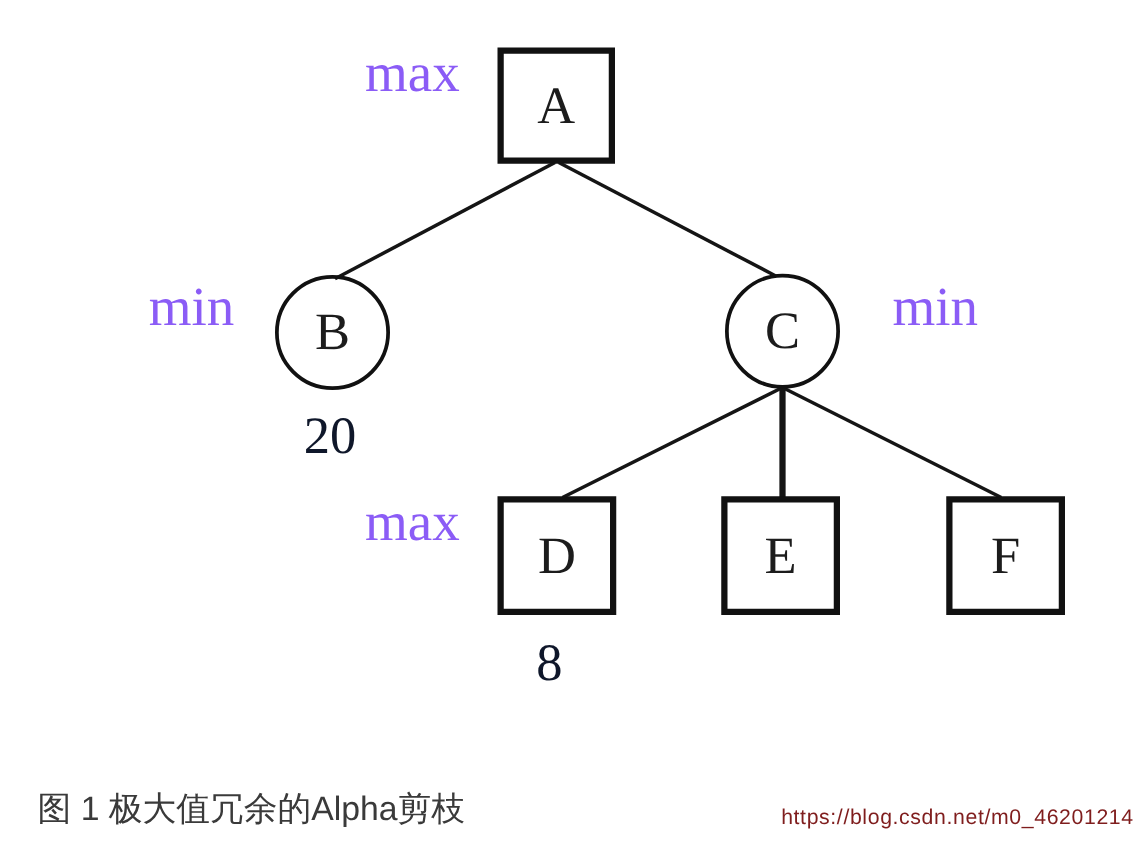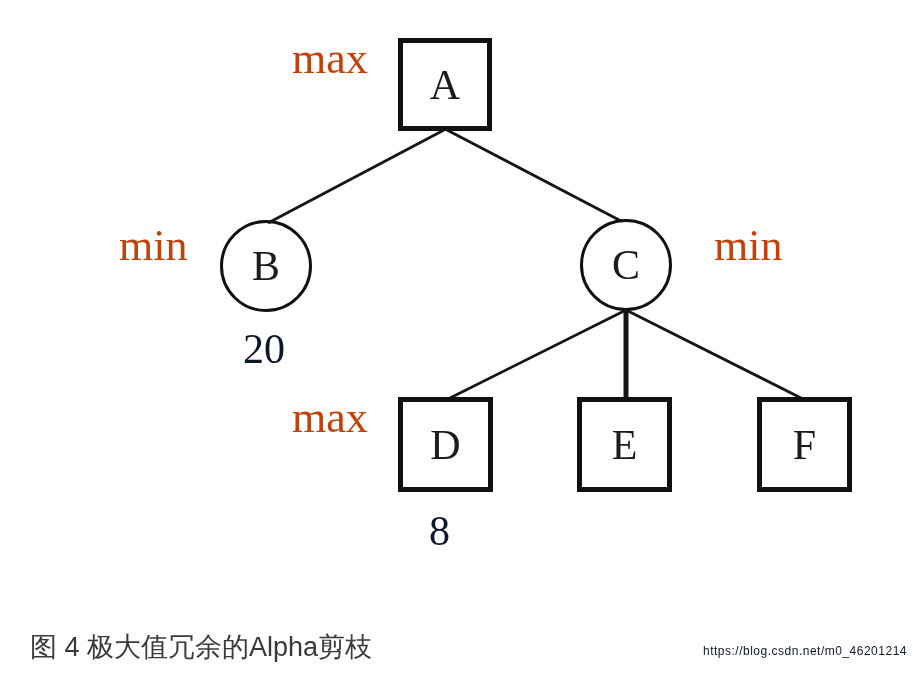--- a/index.html
+++ b/index.html
@@ -26,21 +26,21 @@
     color: #1c1c1c;
     font-size: 42px;
   }
   .node.square { border: 5px solid #111111; }
   .node.circle { border: 3px solid #111111; border-radius: 50%; }
   .node .letter { line-height: 1; }
   .lvl-label {
     position: absolute;
     font-size: 44px;
     line-height: 1;
-    color: #c2410c;
+    color: #8b5cf6;
   }
   .leaf-value {
     position: absolute;
     font-size: 42px;
     line-height: 1;
     color: #0f172a;
   }
   .caption {
     position: absolute;
     left: 30px;
@@ -48,23 +48,23 @@
     font-family: "Liberation Sans", "DejaVu Sans", sans-serif;
     font-size: 27px;
     line-height: 1.15;
     color: #3a3a3a;
   }
   .watermark {
     position: absolute;
     right: 6px;
     top: 644px;
     font-family: "Liberation Sans", "DejaVu Sans", sans-serif;
-    font-size: 12px;
+    font-size: 17px;
     letter-spacing: 0.5px;
-    color: #0f172a;
+    color: #7f1d1d;
   }
 </style>
 </head>
 <body>
 
 <div class="stage">
 
   <svg class="edges" viewBox="0 0 913 673" xmlns="http://www.w3.org/2000/svg">
     <line x1="444" y1="130" x2="268" y2="223" stroke="#151515" stroke-width="2.8"></line>
     <line x1="447" y1="130" x2="621" y2="221" stroke="#151515" stroke-width="2.8"></line>
@@ -102,17 +102,17 @@
   <div class="lvl-label" style="left:119px; top:224px;">min</div>
 
   <div class="lvl-label" style="left:714px; top:224px;">min</div>
 
   <div class="lvl-label" style="left:292px; top:396px;">max</div>
 
   <div class="leaf-value" style="left:243px; top:328px;">20</div>
 
   <div class="leaf-value" style="left:429px; top:510px;">8</div>
 
-  <div class="caption">图 4 极大值冗余的Alpha剪枝</div>
+  <div class="caption">图 1 极大值冗余的Alpha剪枝</div>
 
   <div class="watermark">https://blog.csdn.net/m0_46201214</div>
 
 </div>
 
 </body></html>

